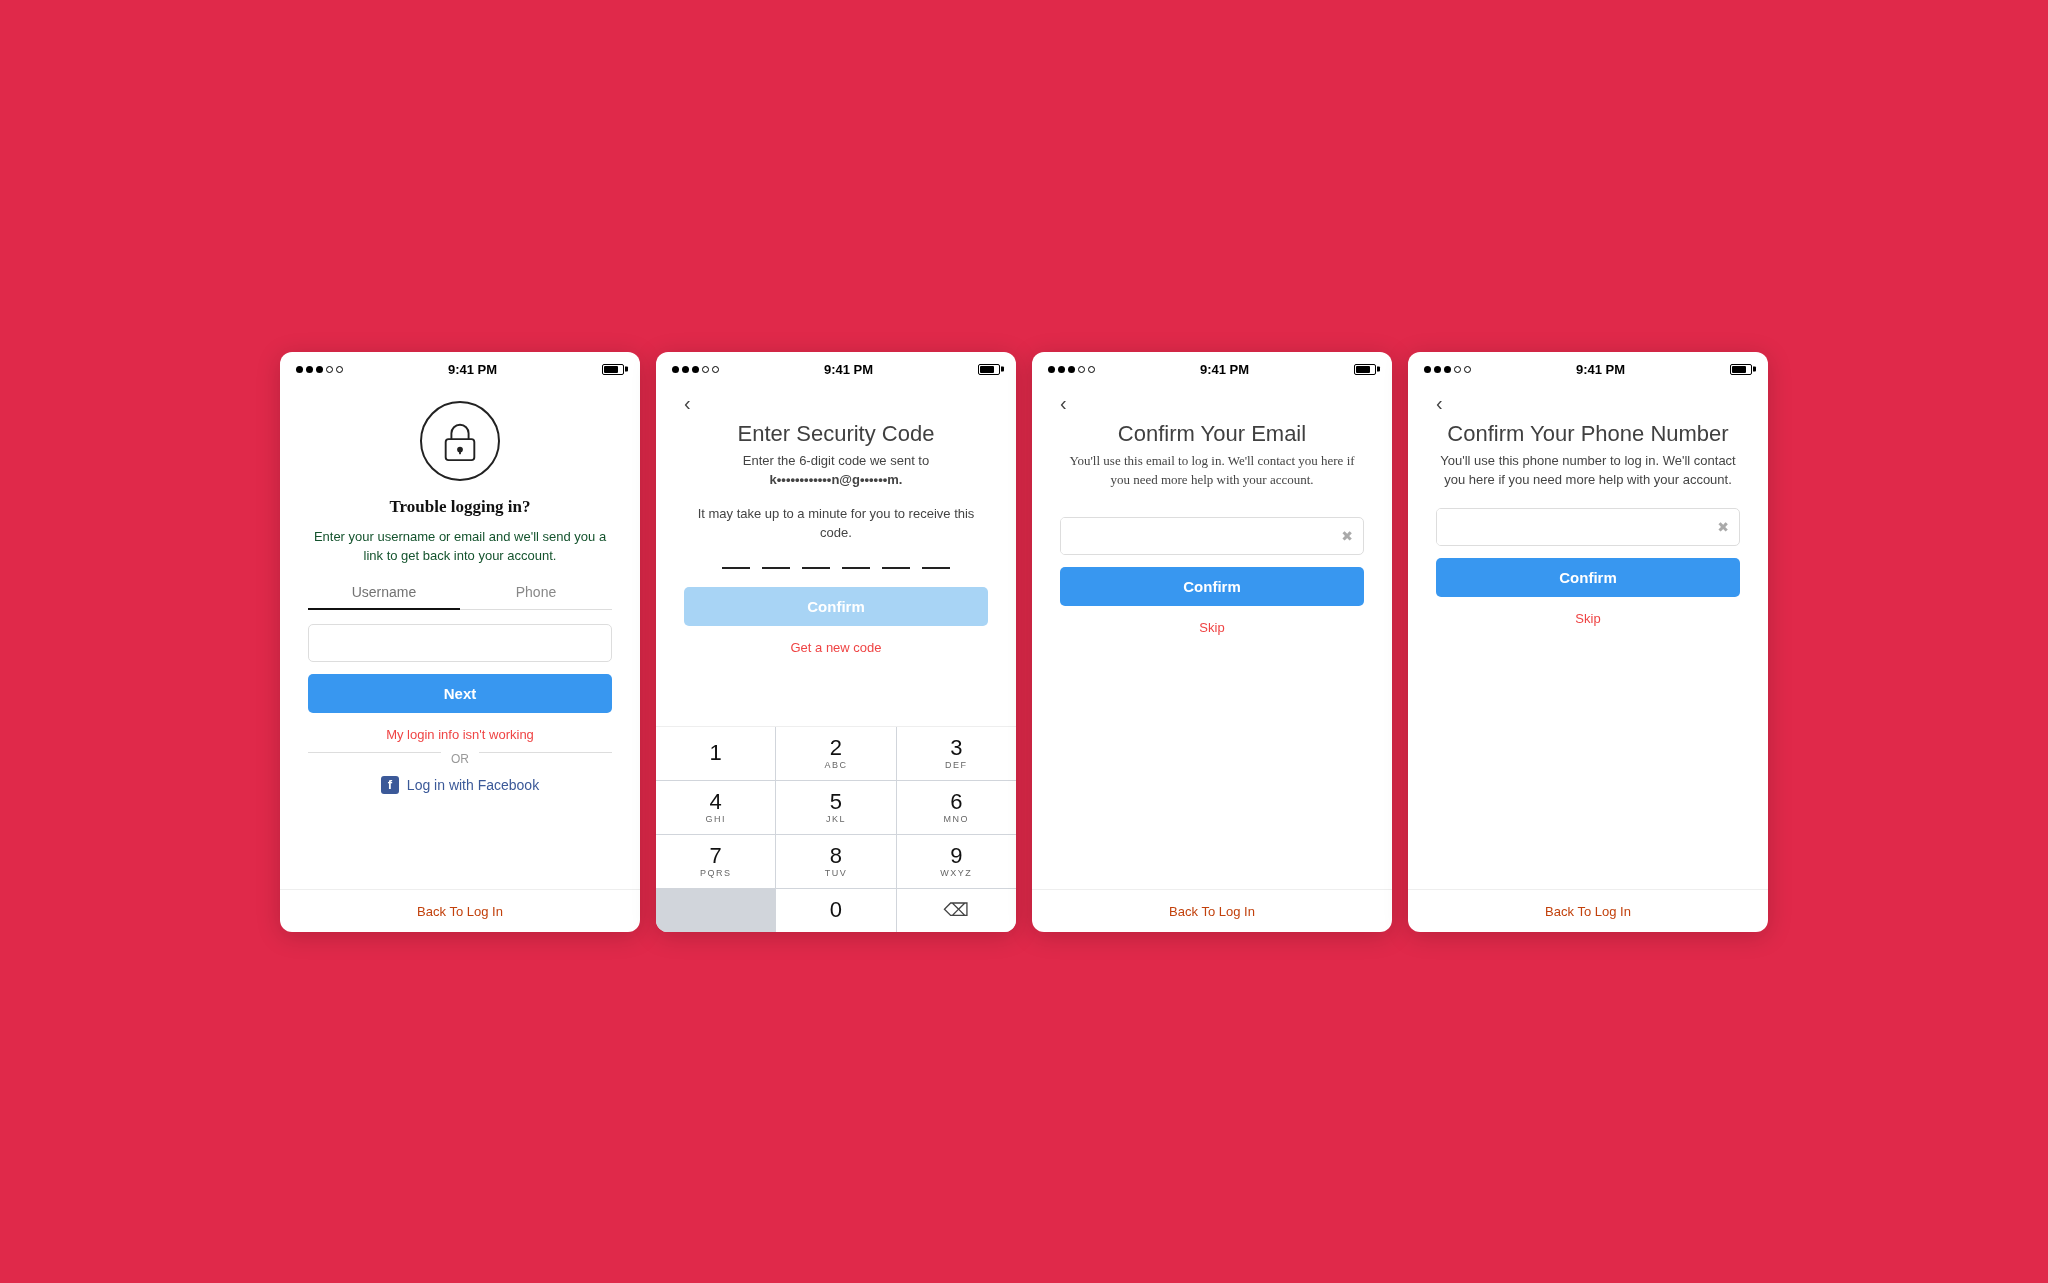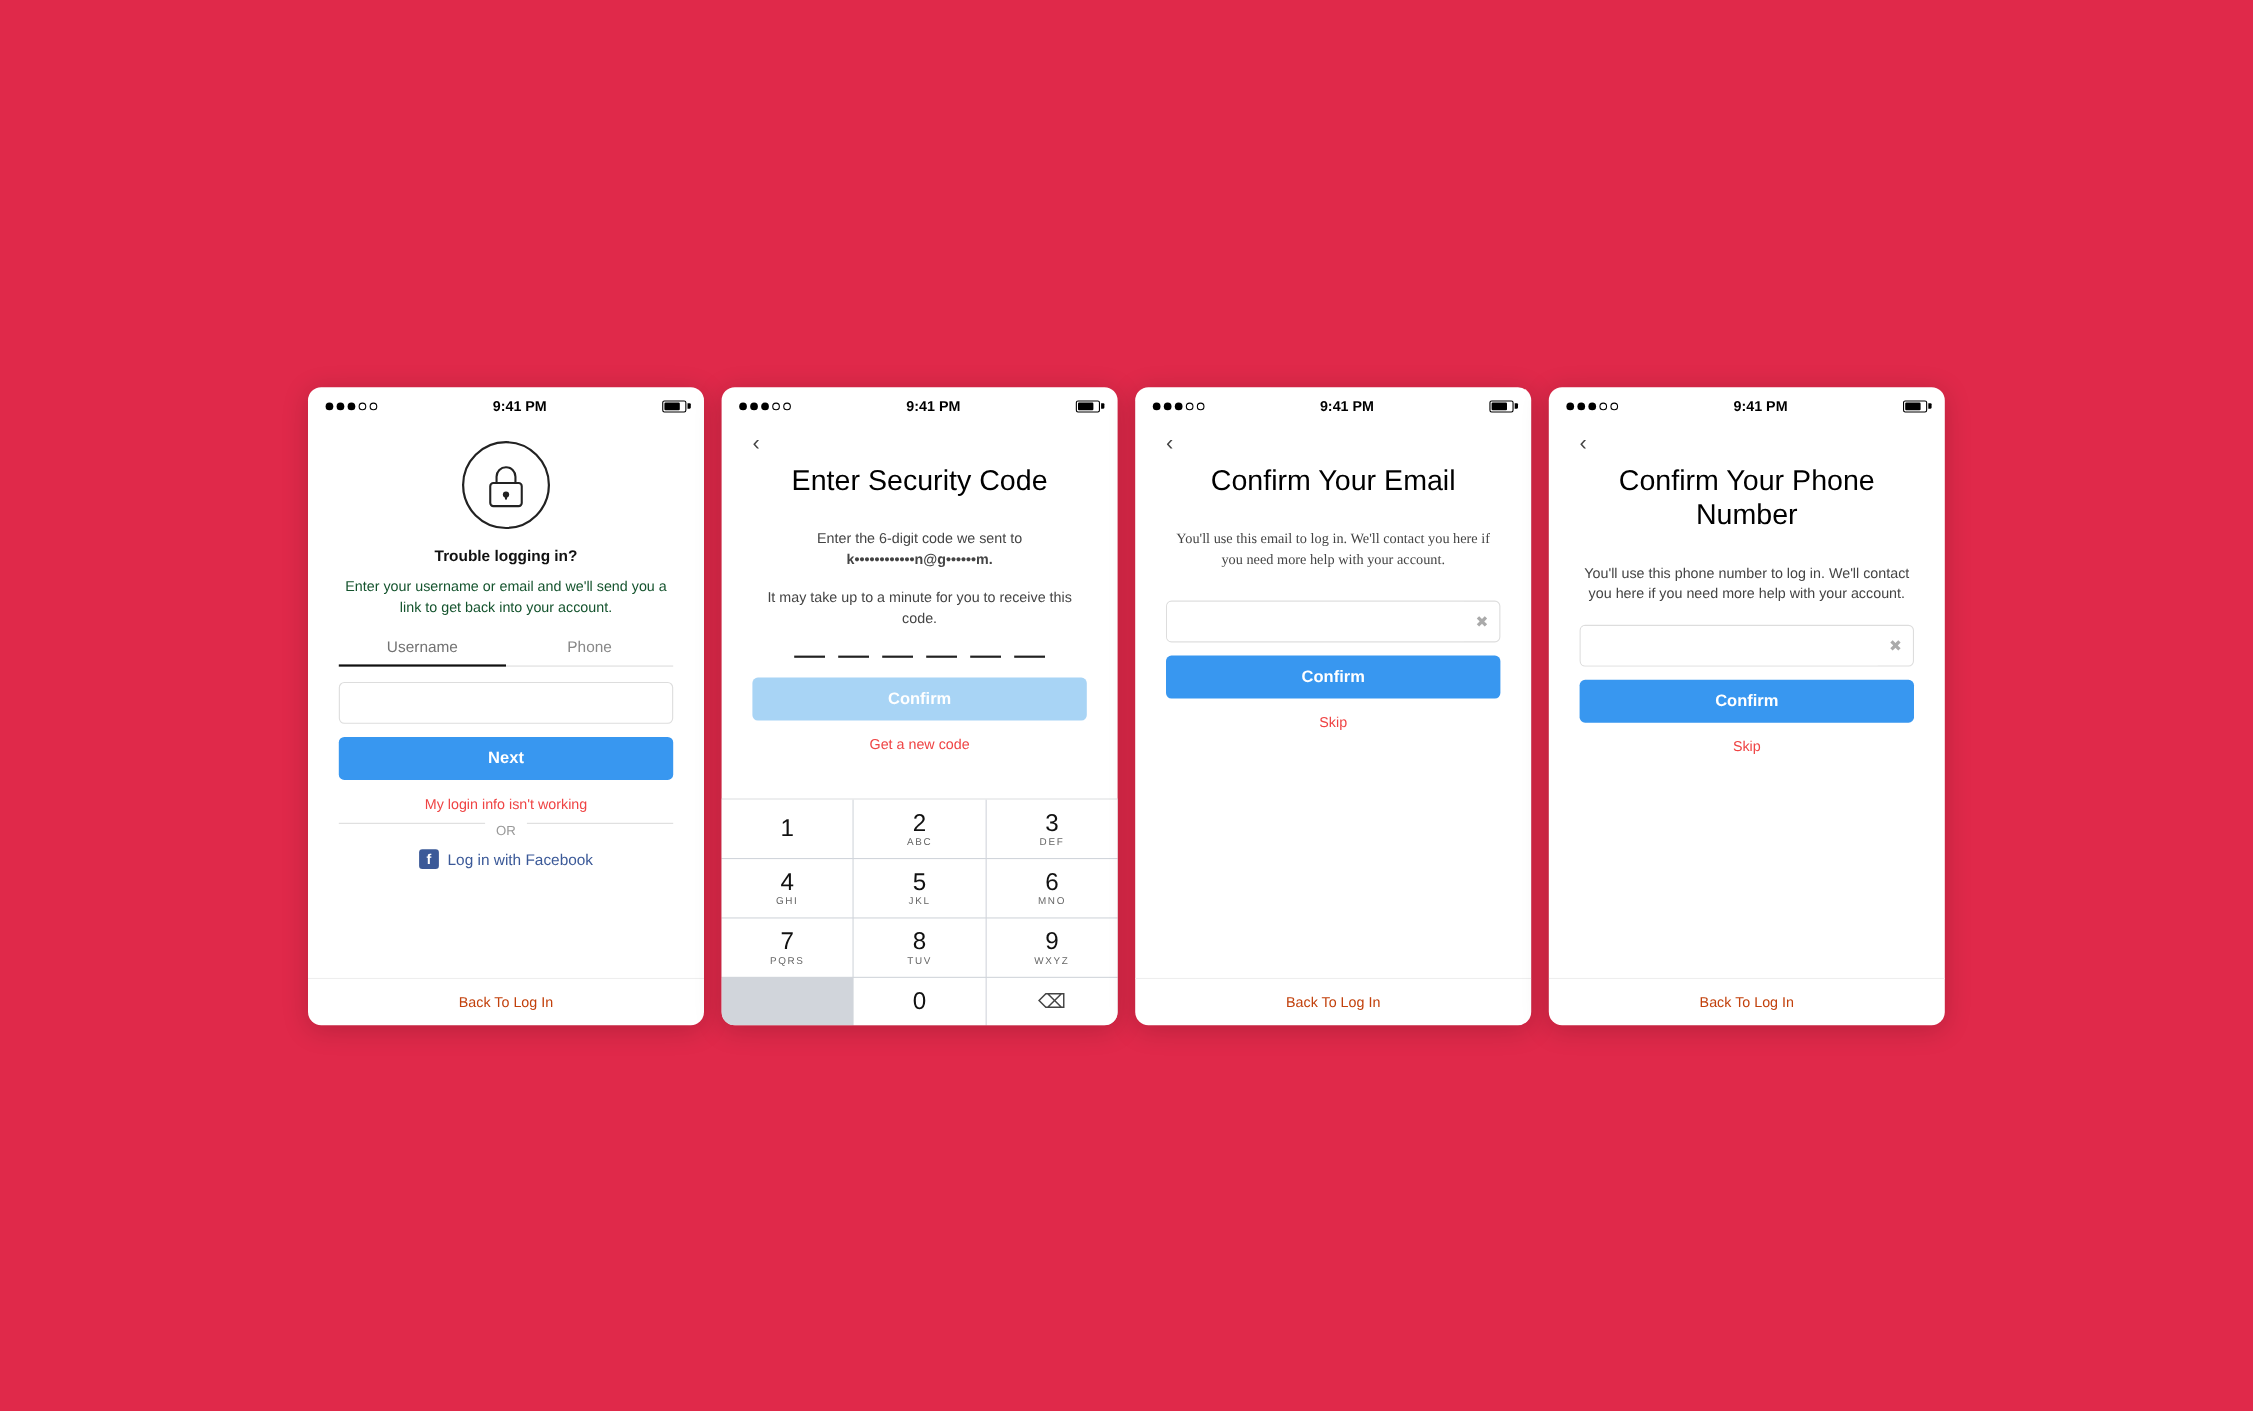--- a/index.html
+++ b/index.html
@@ -66,22 +66,22 @@
     .lock-circle {
       width: 80px; height: 80px;
       border: 2px solid #222;
       border-radius: 50%;
       display: flex; align-items: center; justify-content: center;
       margin-bottom: 16px;
       margin-top: 8px;
     }
     .lock-icon-svg { width: 38px; height: 42px; }
     .screen1-title {
-      font-size: 14px; font-weight: 700; color: #111;
-      margin-bottom: 10px; text-align: left;
+      font-size: 17px; font-weight: 700; color: #111;
+      margin-bottom: 10px; text-align: left; font-family: Liberation Serif, serif;
     }
     .screen1-desc {
       font-size: 13px; color: #14532d; text-align: center;
       line-height: 1.5; margin-bottom: 18px;
     }
     .tabs-row {
       display: flex; width: 100%; border-bottom: 1px solid #ddd;
       margin-bottom: 14px;
     }
     .tab-item {
@@ -129,22 +129,22 @@
     
     .screen2-content {
       display: flex; flex-direction: column; align-items: center;
       padding: 8px 28px; flex: 1;
     }
     .back-btn {
       align-self: flex-start; font-size: 20px; color: #444;
       cursor: pointer; padding: 2px 0 8px; line-height: 1;
     }
     .screen-title {
-      font-size: 26px; font-weight: 400; color: #000000;
-      text-align: center; margin-bottom: 28px;
+      font-size: 22px; font-weight: 400; color: #404040;
+      text-align: center; margin-bottom: 4px;
     }
     .screen-desc {
       font-size: 13px; color: #444; text-align: center;
       line-height: 1.5; margin-bottom: 6px;
     }
     .email-masked { font-weight: 600; }
     .code-dashes {
       display: flex; gap: 12px; margin: 18px 0;
     }
     .code-dash {

